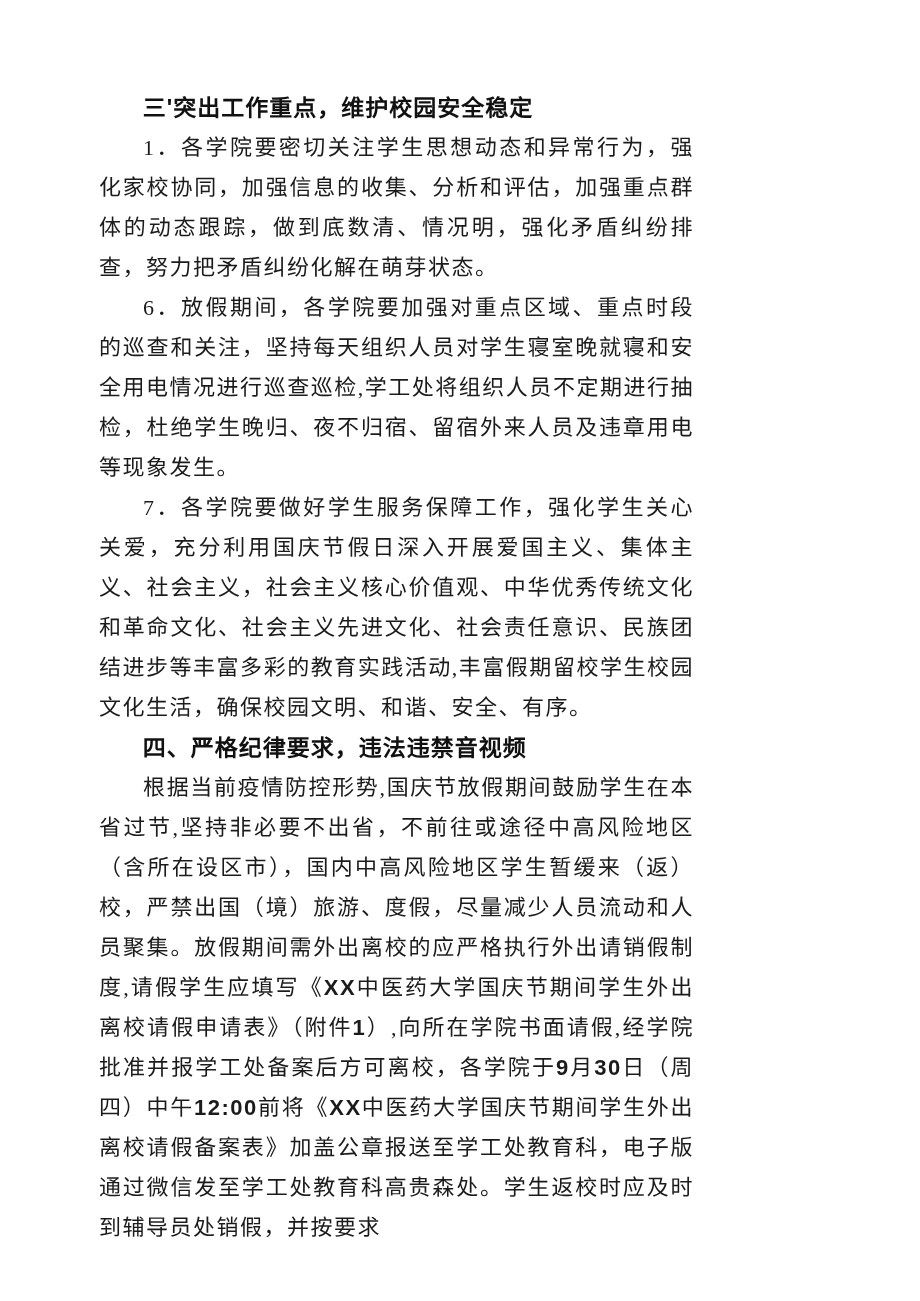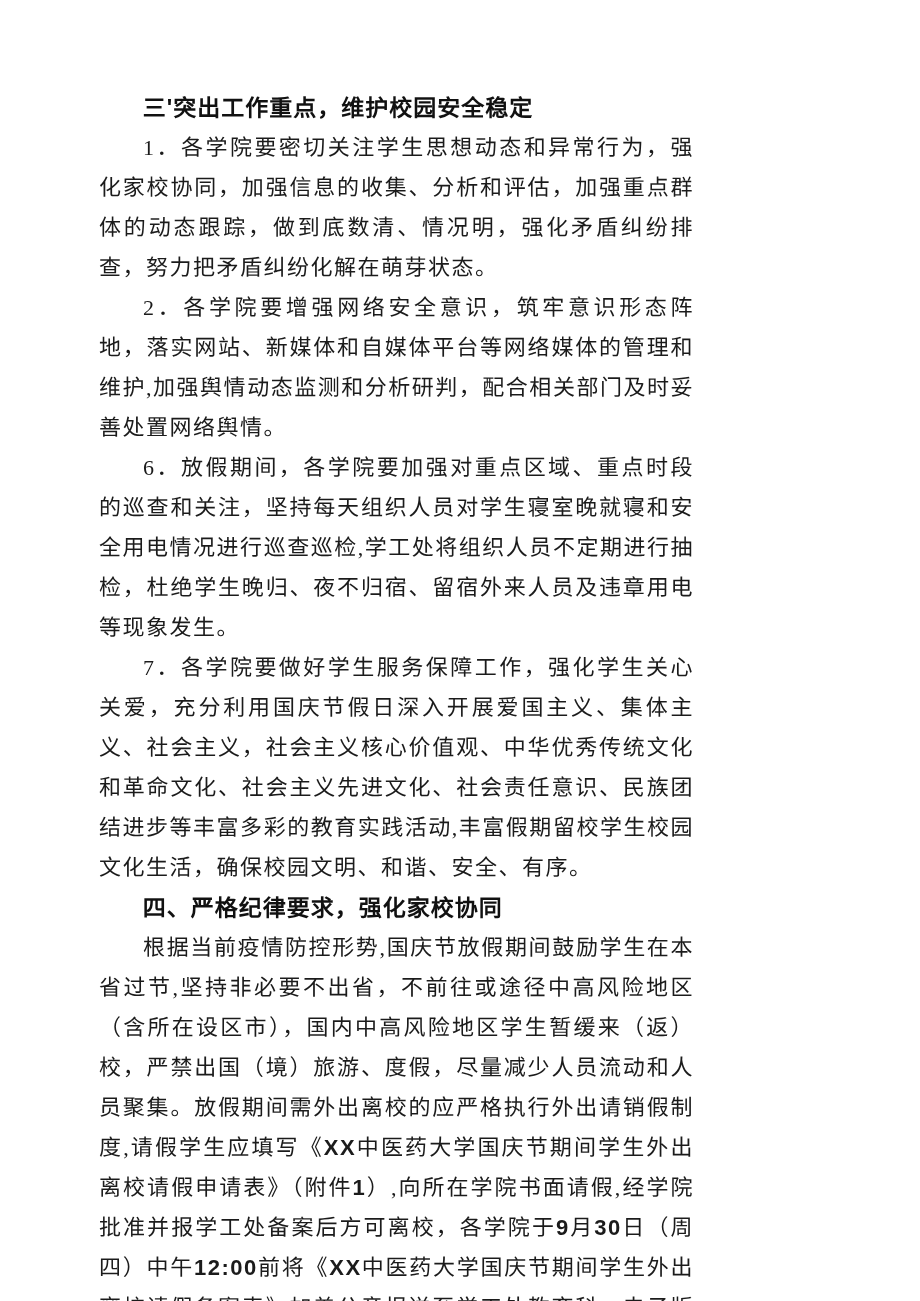--- a/index.html
+++ b/index.html
@@ -45,19 +45,18 @@
     font-family: Liberation Sans, sans-serif;
   }
 </style>
 </head>
 <body>
 
 <div class="page">
   <div class="doc">
       <h2>三'突出工作重点，维护校园安全稳定</h2>
       <p><span>1．各学院要密切关注学生思想动态和异常行为，强化家校协同，加强信息的收集、分析和评估，加强重点群体的动态跟踪，做到底数清、情况明，强化矛盾纠纷排查，努力把矛盾纠纷化解在萌芽状态。</span></p>
-      <p><span>2．各学院要增强网络安全意识，筑牢意识形态阵地，落实网站、新媒体和自媒体平台等网络媒体的管理和维护,加强舆情动态监测和分析研判，配合相关部门及时妥善处置网络舆情。</span></p>
       <p><span>6．放假期间，各学院要加强对重点区域、重点时段的巡查和关注，坚持每天组织人员对学生寝室晚就寝和安全用电情况进行巡查巡检,学工处将组织人员不定期进行抽检，杜绝学生晚归、夜不归宿、留宿外来人员及违章用电等现象发生。</span></p>
       <p><span>7．各学院要做好学生服务保障工作，强化学生关心关爱，充分利用国庆节假日深入开展爱国主义、集体主义、社会主义，社会主义核心价值观、中华优秀传统文化和革命文化、社会主义先进文化、社会责任意识、民族团结进步等丰富多彩的教育实践活动,丰富假期留校学生校园文化生活，确保校园文明、和谐、安全、有序。</span></p>
-      <h2>四、严格纪律要求，强化家校协同</h2>
+      <h2>四、严格纪律要求，违法违禁音视频</h2>
       <p><span>根据当前疫情防控形势,国庆节放假期间鼓励学生在本省过节,坚持非必要不出省，不前往或途径中高风险地区（含所在设区市），国内中高风险地区学生暂缓来（返）校，严禁出国（境）旅游、度假，尽量减少人员流动和人员聚集。放假期间需外出离校的应严格执行外出请销假制度,请假学生应填写《</span><b>XX</b><span>中医药大学国庆节期间学生外出离校请假申请表》（附件</span><b>1</b><span>）,向所在学院书面请假,经学院批准并报学工处备案后方可离校，各学院于</span><b>9</b><span>月</span><b>30</b><span>日（周四）中午</span><b>12:00</b><span>前将《</span><b>XX</b><span>中医药大学国庆节期间学生外出离校请假备案表》加盖公章报送至学工处教育科，电子版通过微信发至学工处教育科高贵森处。学生返校时应及时到辅导员处销假，并按要求</span></p>
     </div>
 </div>
 
 </body></html>

